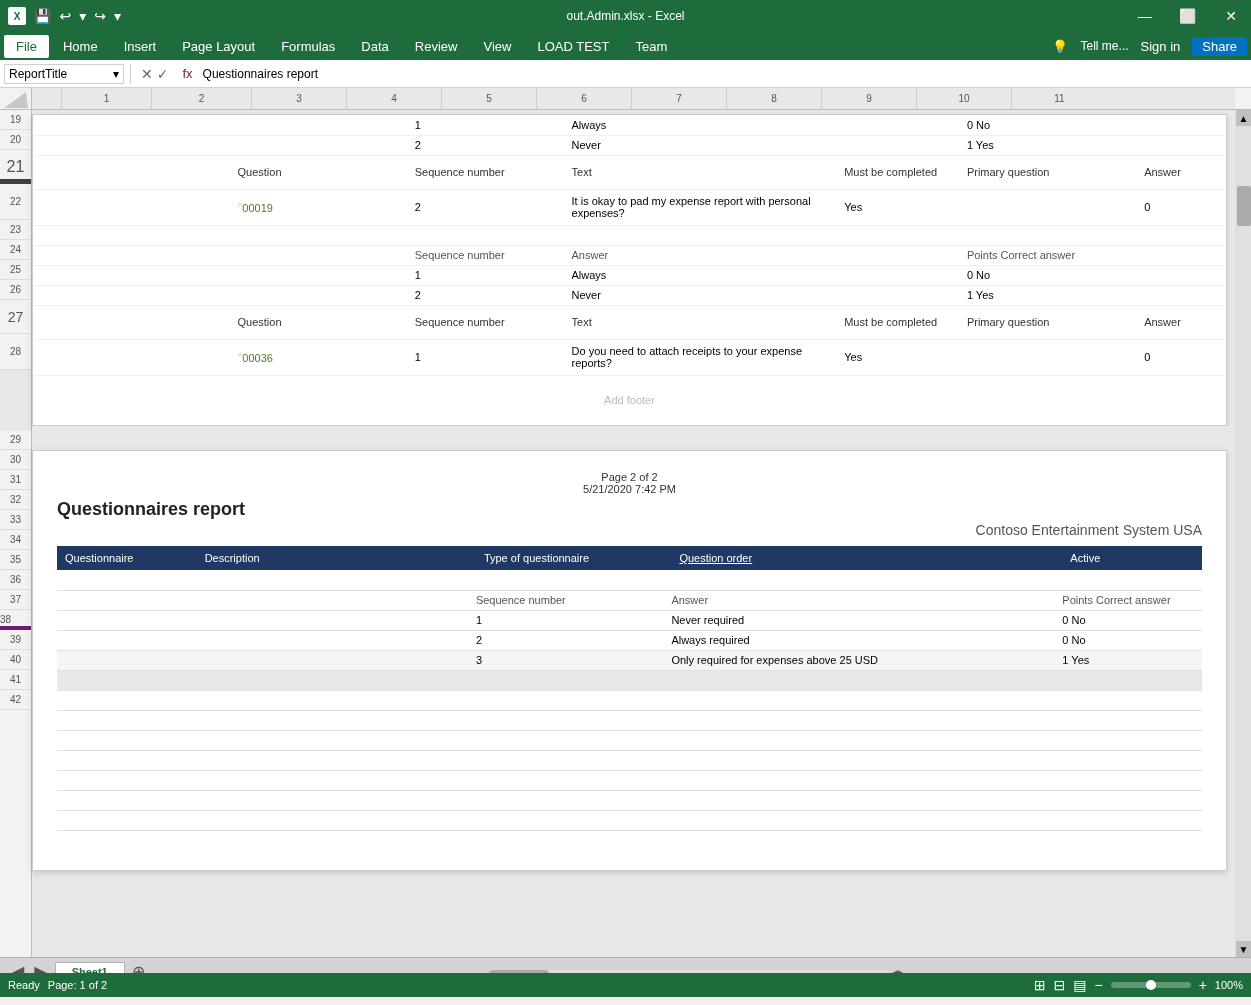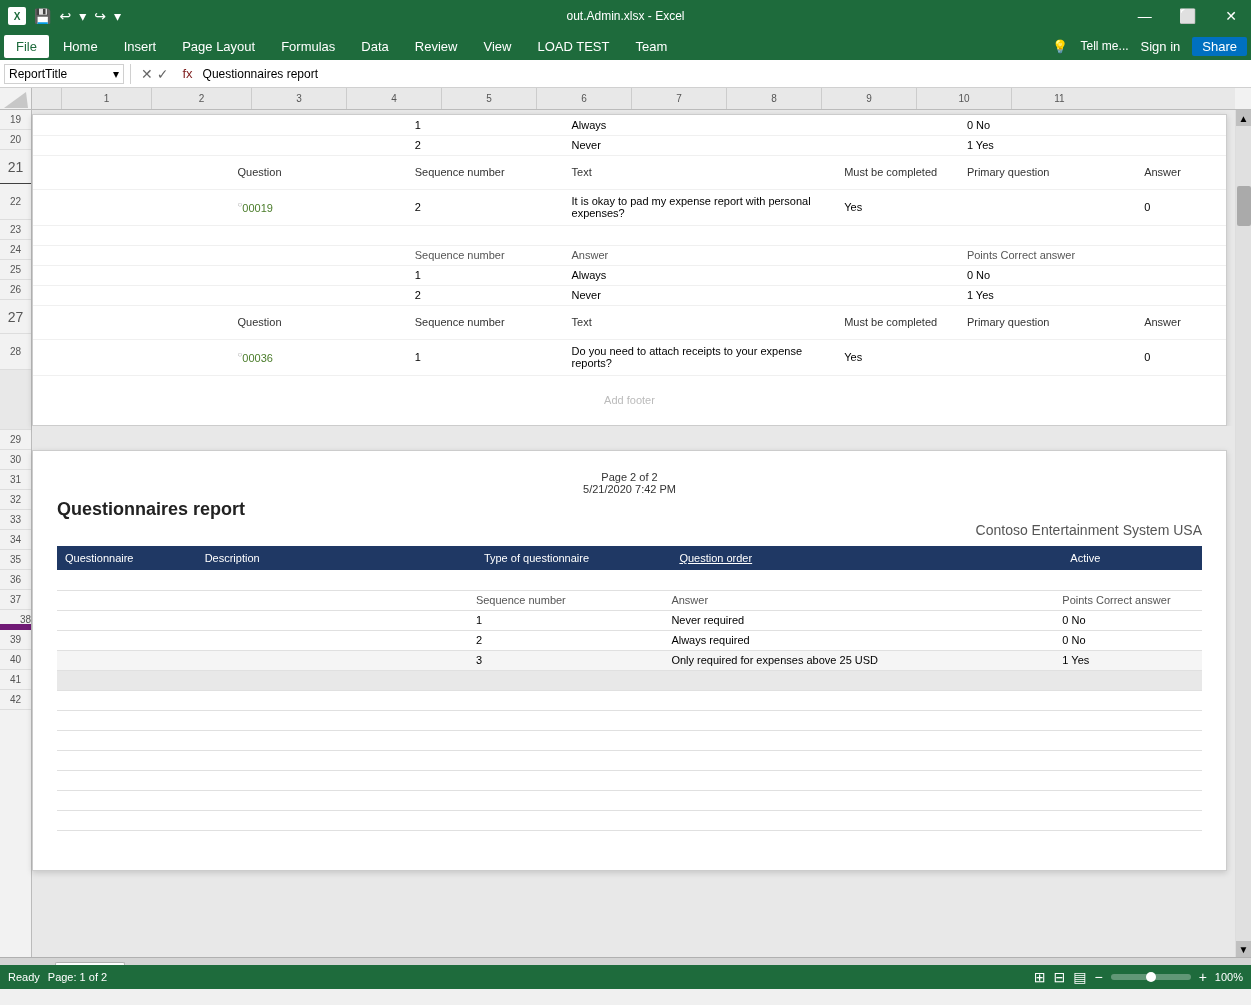--- a/index.html
+++ b/index.html
@@ -69,21 +69,21 @@
     .status-bar {
       height: 24px;
       background: #1e6b3c;
       display: flex;
       align-items: center;
       padding: 0 8px;
       gap: 8px;
       color: white;
       font-size: 11px;
       position: fixed;
-      bottom: 16px;
+      bottom: 8px;
       width: 1251px;
     }
     .status-right { margin-left: auto; display: flex; align-items: center; gap: 8px; }
 
     
     .sheet-tabs {
       height: 24px;
       background: #d4d4d4;
       display: flex;
       align-items: flex-end;
@@ -195,41 +195,41 @@
     </div>
     <div style="width:16px; background:#f2f2f2;"></div>
   </div>
 
   <div style="flex:1; overflow:auto; background:#e8e8e8; display:flex;">
 
     <div style="width:32px; min-width:32px; flex-shrink:0; background:#f2f2f2; border-right:1px solid #bbb;">
 
       <div style="height:20px; border-bottom:1px solid #ddd; text-align:center; line-height:20px; font-size:10px; color:#555;">19</div>
       <div style="height:20px; border-bottom:1px solid #ddd; text-align:center; line-height:20px; font-size:10px; color:#555;">20</div>
-      <div style="height:34px; border-bottom:1px solid #404040; text-align:center; line-height:34px; font-size:14px; color:#555;">21</div>
+      <div style="height:34px; border-bottom:5px solid #404040; text-align:center; line-height:34px; font-size:16px; color:#555;">21</div>
       <div style="height:36px; border-bottom:1px solid #ddd; text-align:center; line-height:36px; font-size:10px; color:#555;">22</div>
       <div style="height:20px; border-bottom:1px solid #ddd; text-align:center; line-height:20px; font-size:10px; color:#555;">23</div>
       <div style="height:20px; border-bottom:1px solid #ddd; text-align:center; line-height:20px; font-size:10px; color:#555;">24</div>
       <div style="height:20px; border-bottom:1px solid #ddd; text-align:center; line-height:20px; font-size:10px; color:#555;">25</div>
       <div style="height:20px; border-bottom:1px solid #ddd; text-align:center; line-height:20px; font-size:10px; color:#555;">26</div>
       <div style="height:34px; border-bottom:1px solid #ddd; text-align:center; line-height:34px; font-size:14px; color:#555;">27</div>
       <div style="height:36px; border-bottom:1px solid #ddd; text-align:center; line-height:36px; font-size:10px; color:#555;">28</div>
 
       <div style="height:60px; border-bottom:1px solid #ddd; text-align:center; line-height:60px; font-size:10px; color:#555; background:#e8e8e8;"></div>
 
       <div style="height:20px; border-bottom:1px solid #ddd; text-align:center; line-height:20px; font-size:10px; color:#555;">29</div>
       <div style="height:20px; border-bottom:1px solid #ddd; text-align:center; line-height:20px; font-size:10px; color:#555;">30</div>
       <div style="height:20px; border-bottom:1px solid #ddd; text-align:center; line-height:20px; font-size:10px; color:#555;">31</div>
       <div style="height:20px; border-bottom:1px solid #ddd; text-align:center; line-height:20px; font-size:10px; color:#555;">32</div>
       <div style="height:20px; border-bottom:1px solid #ddd; text-align:center; line-height:20px; font-size:10px; color:#555;">33</div>
       <div style="height:20px; border-bottom:1px solid #ddd; text-align:center; line-height:20px; font-size:10px; color:#555;">34</div>
       <div style="height:20px; border-bottom:1px solid #ddd; text-align:center; line-height:20px; font-size:10px; color:#555;">35</div>
       <div style="height:20px; border-bottom:1px solid #ddd; text-align:center; line-height:20px; font-size:10px; color:#555;">36</div>
       <div style="height:20px; border-bottom:1px solid #ddd; text-align:center; line-height:20px; font-size:10px; color:#555;">37</div>
-      <div style="height:20px; border-bottom:6px solid #701a75; text-align:right; line-height:20px; font-size:10px; color:#555;">38</div>
+      <div style="height:20px; border-bottom:4px solid #701a75; text-align:left; line-height:20px; font-size:10px; color:#555;">38</div>
       <div style="height:20px; border-bottom:1px solid #ddd; text-align:center; line-height:20px; font-size:10px; color:#555;">39</div>
       <div style="height:20px; border-bottom:1px solid #ddd; text-align:center; line-height:20px; font-size:10px; color:#555;">40</div>
       <div style="height:20px; border-bottom:1px solid #ddd; text-align:center; line-height:20px; font-size:10px; color:#555;">41</div>
       <div style="height:20px; border-bottom:1px solid #ddd; text-align:center; line-height:20px; font-size:10px; color:#555;">42</div>
     </div>
 
     <div style="flex:1; min-width:1100px;">
 
       <div style="background:white; margin:4px 8px 0 0; border:1px solid #ccc; box-shadow:0 2px 6px rgba(0,0,0,0.15);">
         <table style="width:100%; border-collapse:collapse; font-size:11px;">

